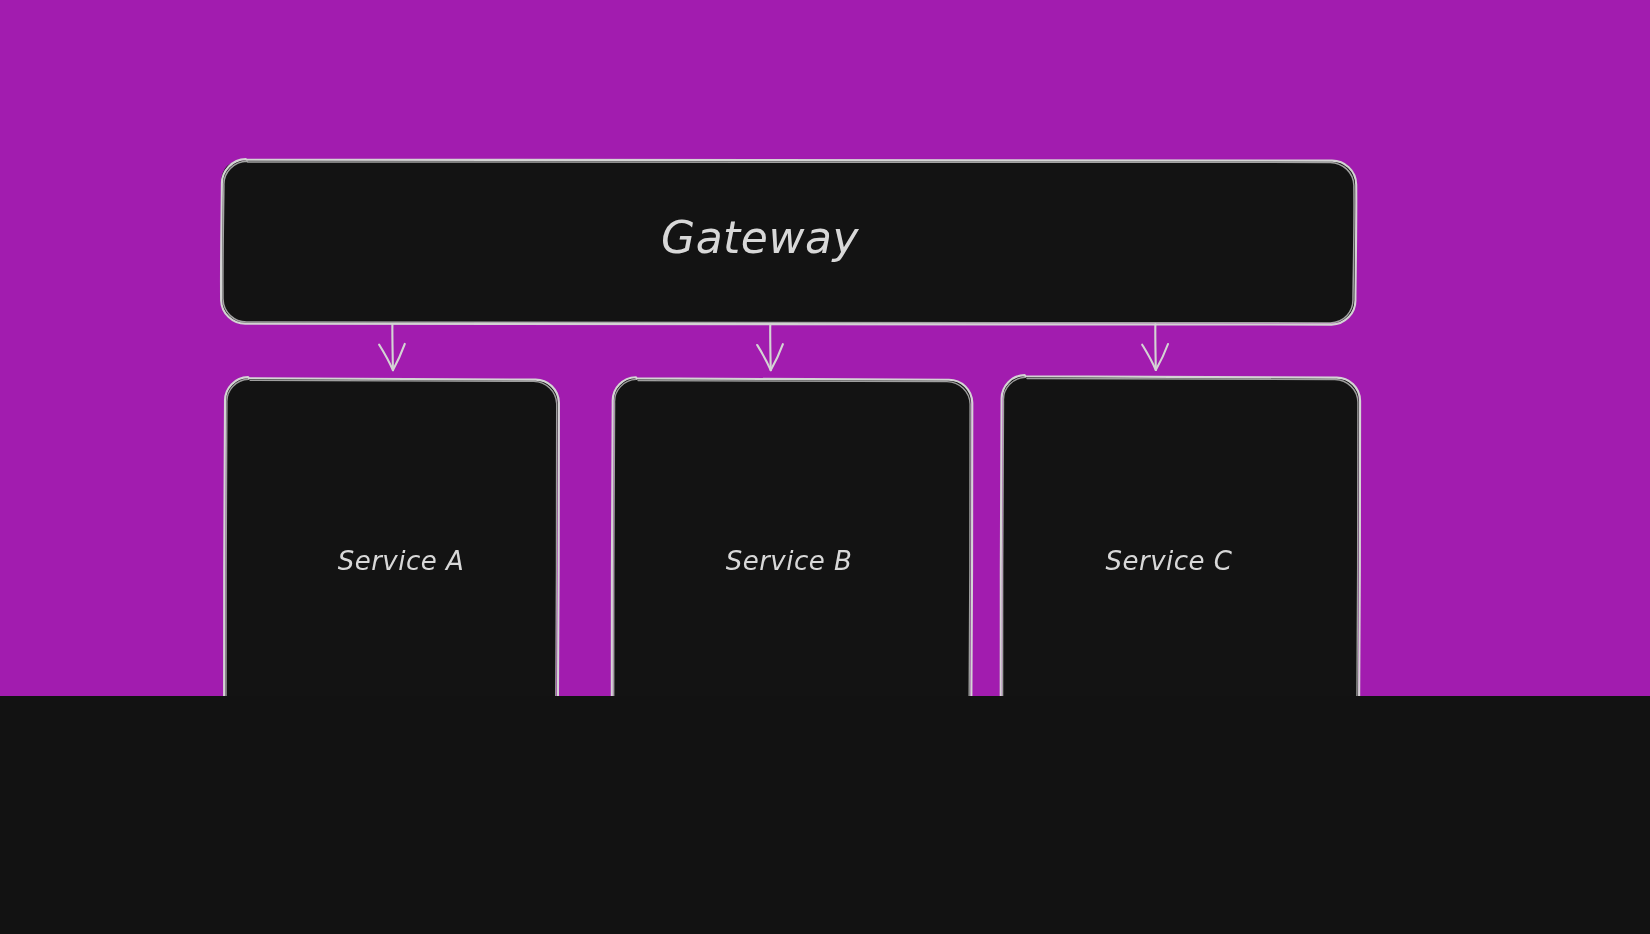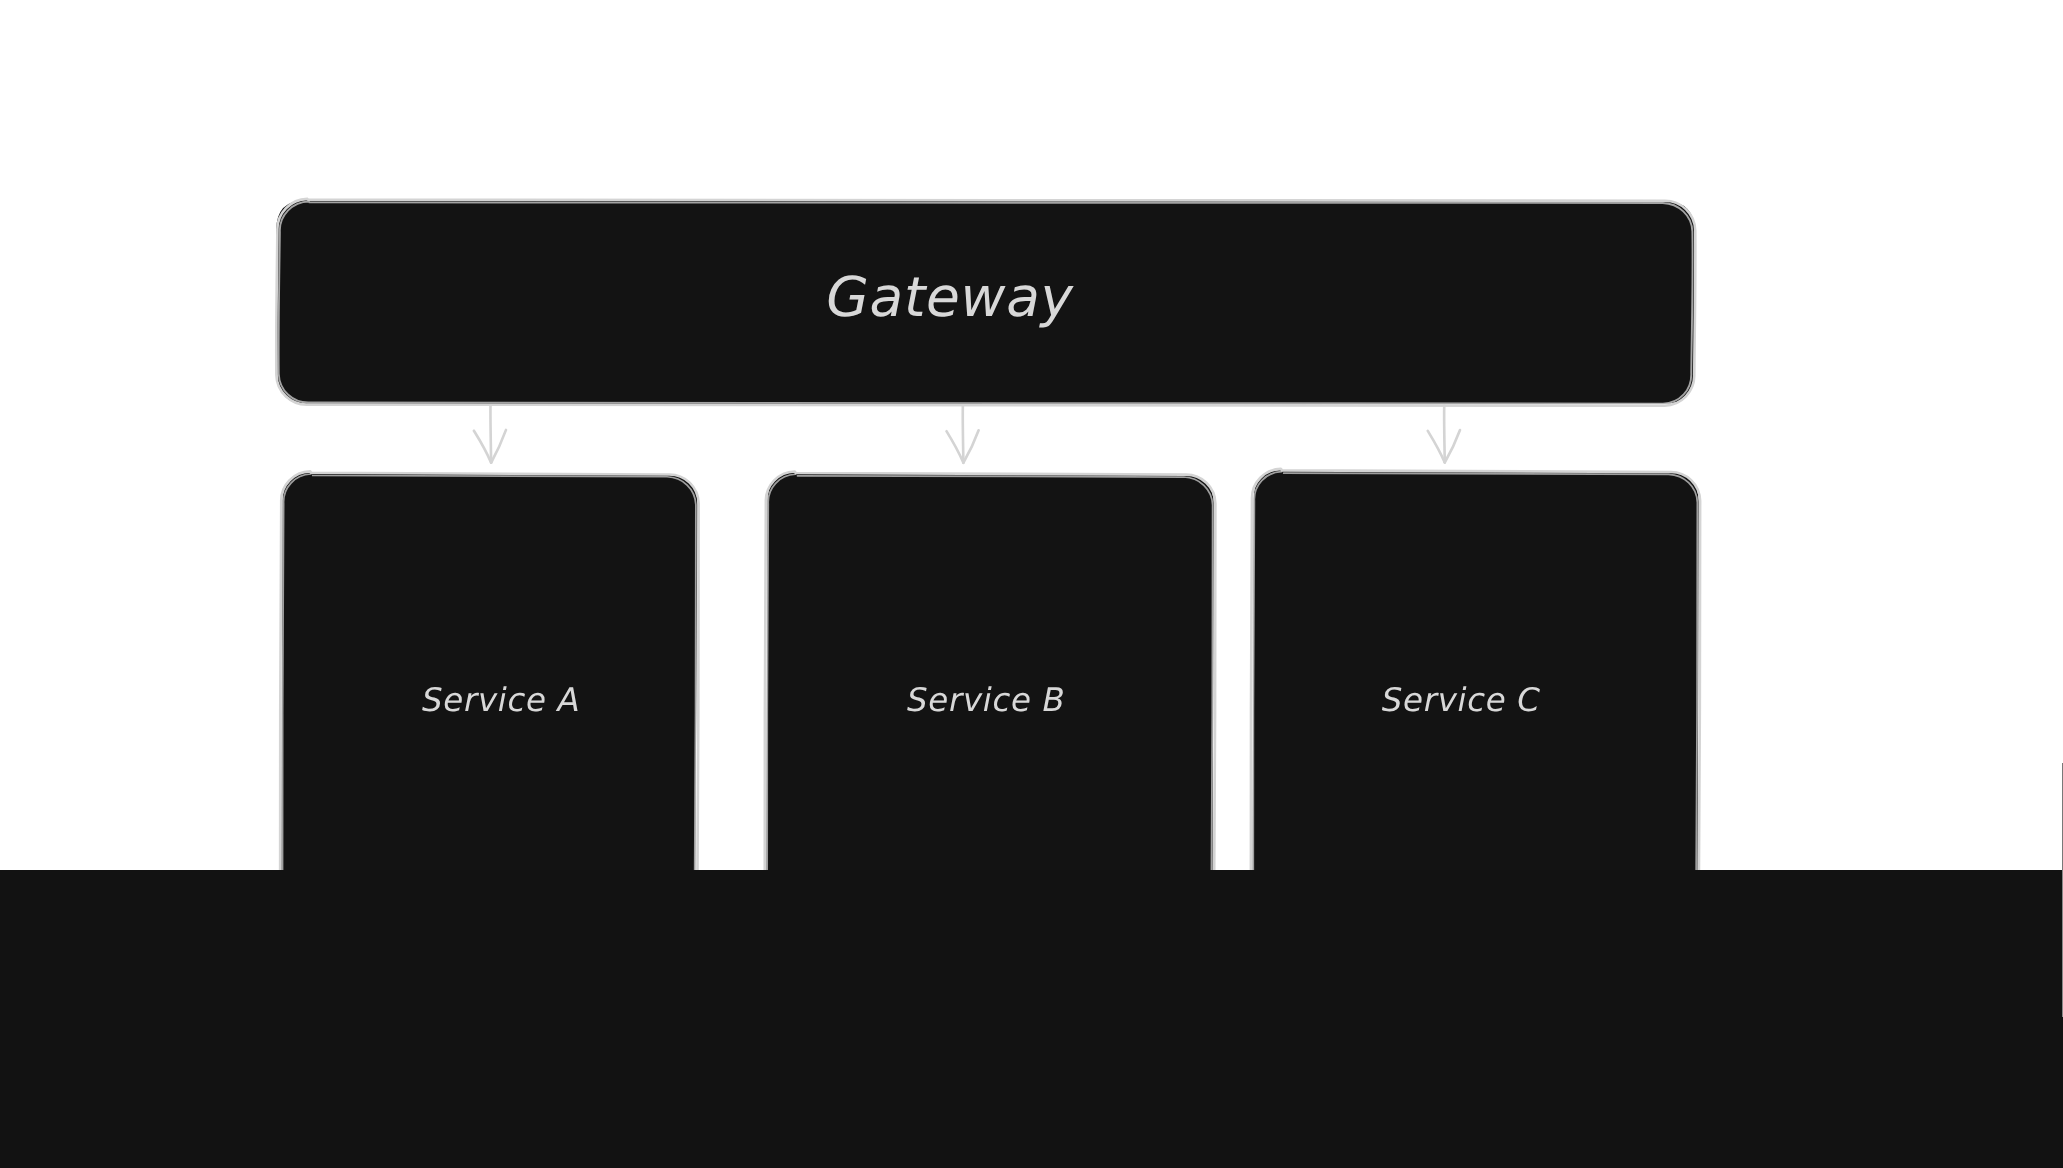--- a/index.html
+++ b/index.html
@@ -4,21 +4,21 @@
 <style>
   html, body {
     margin: 0;
     padding: 0;
     background: #121212;
   }
   #canvas {
     position: relative;
     width: 1650px;
     height: 696px;
-    background: #ffffff;
+    background: #a21caf;
     overflow: hidden;
     font-family: "DejaVu Sans", sans-serif;
   }
   .diagram-svg {
     position: absolute;
     left: 0;
     top: 0;
     width: 1650px;
     height: 934px;
   }

